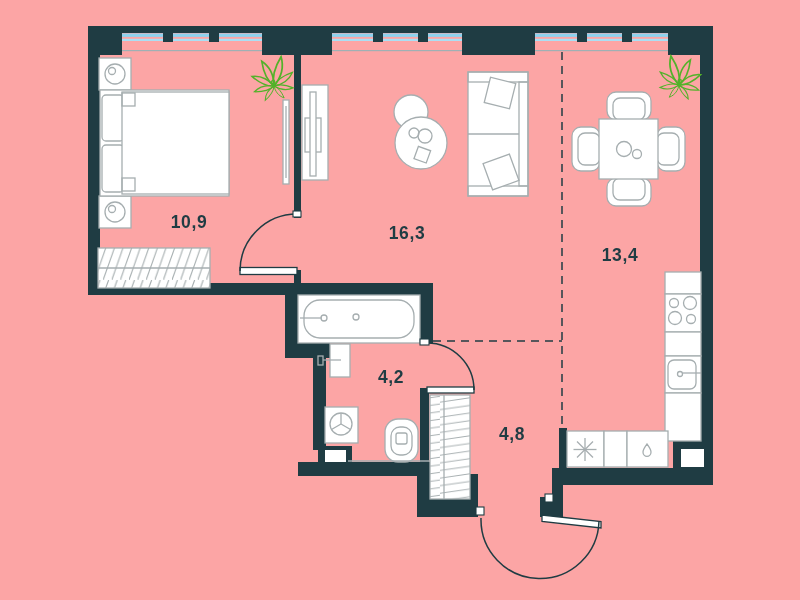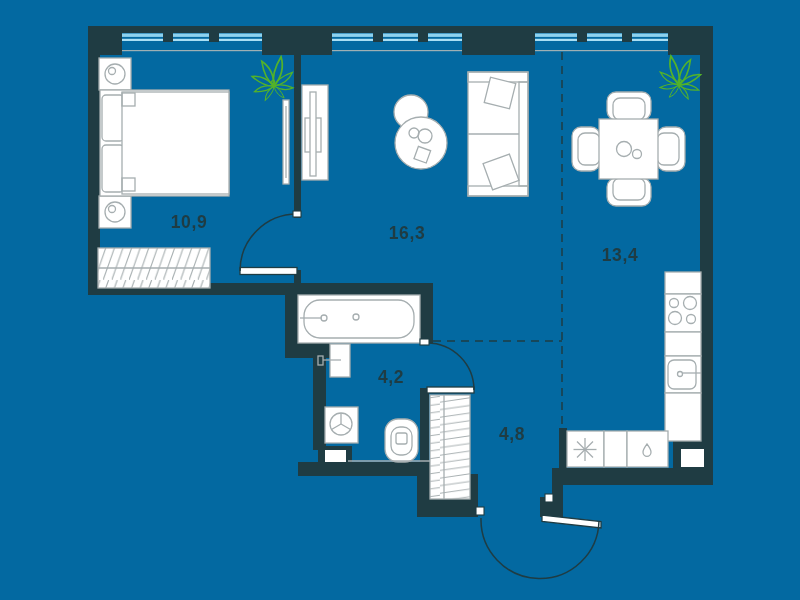--- a/index.html
+++ b/index.html
@@ -1,16 +1,16 @@
 <!DOCTYPE html>
 <html><head>
 <meta charset="utf-8">
 <style>
   html,body{margin:0;padding:0;background:#fff;}
-  .plan-wrap{width:800px;height:600px;background:#0369a1;position:relative;overflow:hidden;}
+  .plan-wrap{width:800px;height:600px;background:#fca5a5;position:relative;overflow:hidden;}
   svg{display:block;}
   text.area-label{font-family:"Liberation Sans",sans-serif;font-size:17.5px;font-weight:600;
     letter-spacing:.6px;fill:#1f3c43;}
   .wall{fill:#1f3c43;}
   .furn{fill:#ffffff;stroke:#a6aeb0;stroke-width:1.3;}
   .furnline{fill:none;stroke:#a6aeb0;stroke-width:1.3;}
   .doorleaf{fill:#ffffff;stroke:#1f3c43;stroke-width:1.3;}
   .doorarc{fill:none;stroke:#1f3c43;stroke-width:1.5;}
   .hinge{fill:#ffffff;stroke:#1f3c43;stroke-width:1.1;}
   .dashline{fill:none;stroke:#1f3c43;stroke-width:1.5;stroke-dasharray:8 6;}

